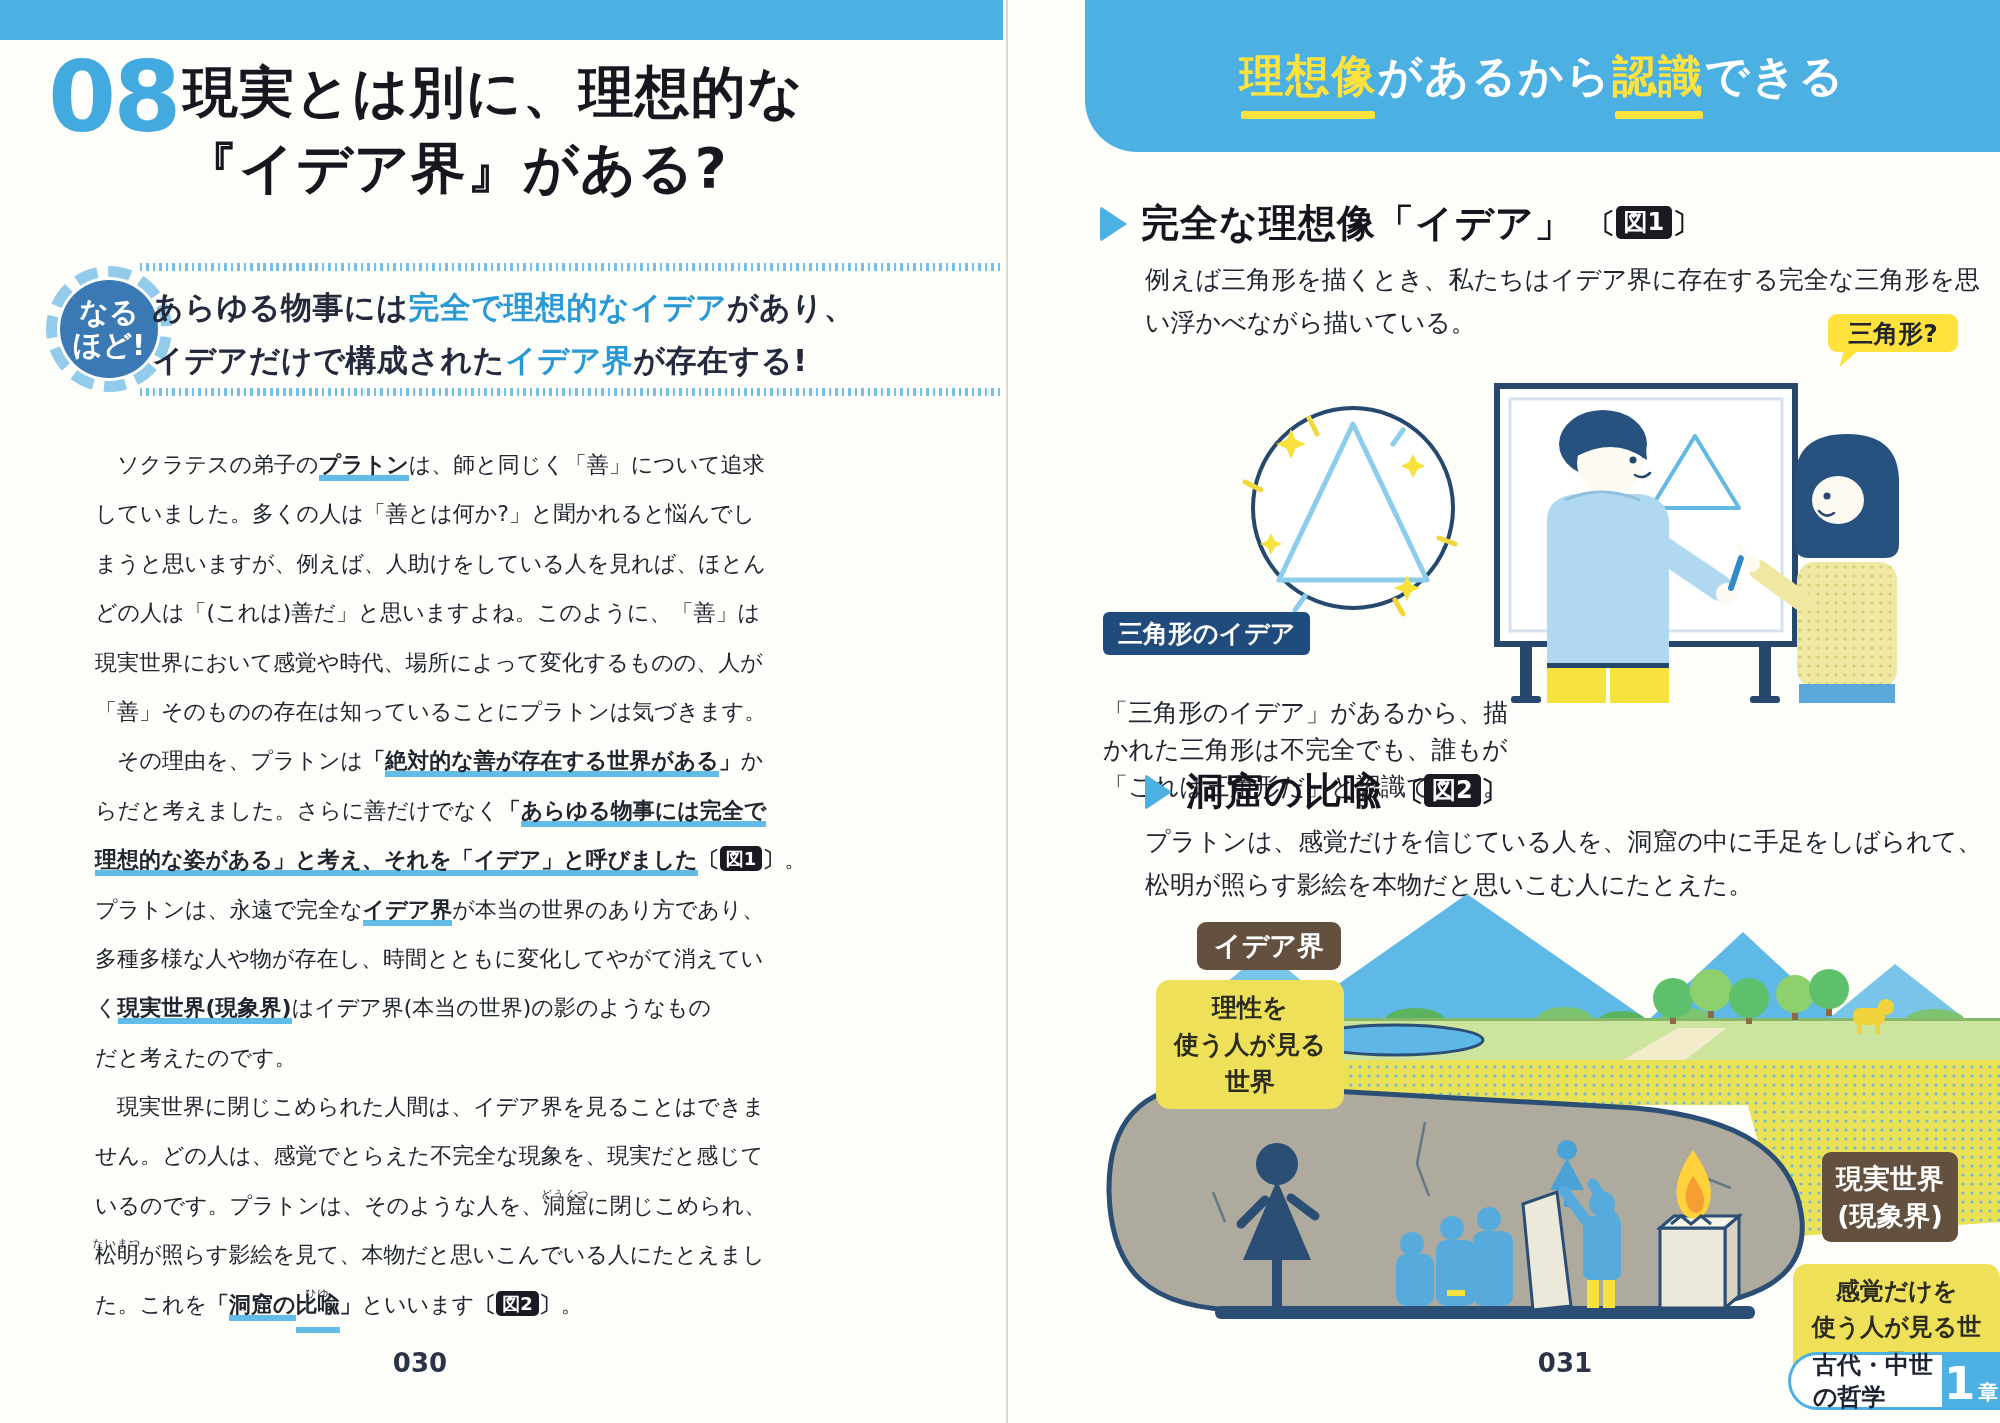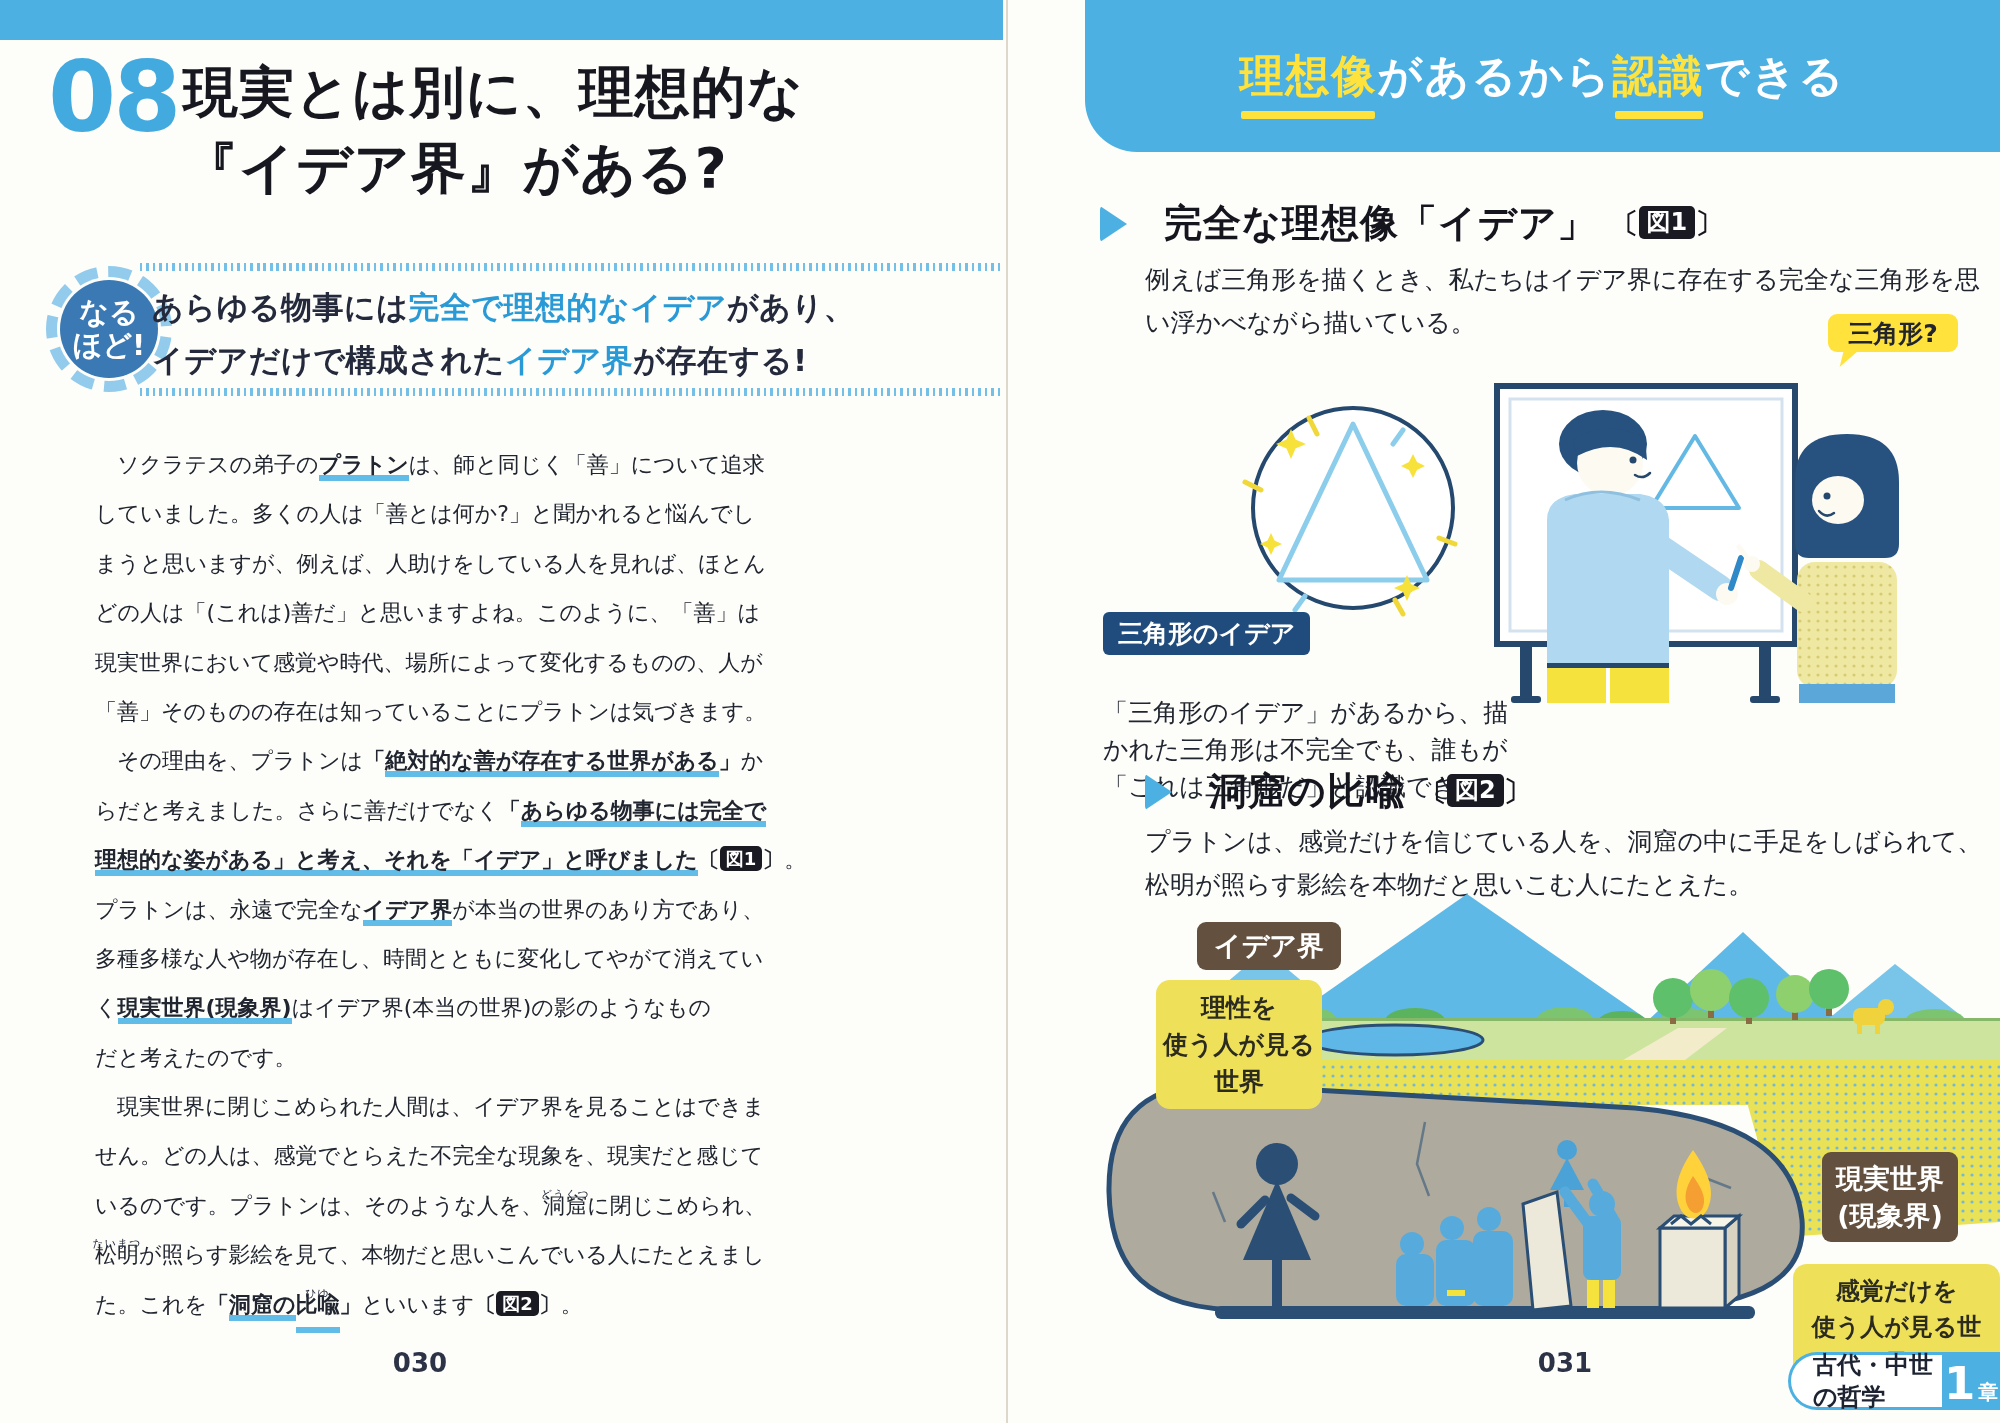--- a/index.html
+++ b/index.html
@@ -37,37 +37,37 @@
 
   
   .banner{left:1085px;top:0;width:915px;height:152px;background:#4cb0e2;border-bottom-left-radius:52px;
       display:flex;align-items:center;justify-content:center;font-size:44px;font-weight:900;letter-spacing:2px;}
   .banner .seg{color:#fff;}
   .banner .seg-hl{color:#ffe33c;position:relative;display:inline-block;}
   .banner .seg-hl::after{content:"";position:absolute;left:2px;right:2px;bottom:-13px;height:8px;background:#ffe33c;border-radius:2px;}
 
   .sec-head{display:flex;align-items:center;gap:14px;}
   .tri-icon{width:0;height:0;border-left:27px solid #4cb0e2;border-top:18px solid transparent;border-bottom:18px solid transparent;border-radius:4px;}
-  .sec-title{font-size:38px;font-weight:900;color:#15151e;letter-spacing:1px;margin-left:23px;}
+  .sec-title{font-size:38px;font-weight:900;color:#15151e;letter-spacing:1px;}
   .sec-figref{font-size:28px;color:#15151e;}
   .sec-figref .figbox{font-size:24px;line-height:33px;padding:0 8px;vertical-align:3px;}
   .sec-para{font-size:25px;line-height:43px;color:#20252f;font-weight:500;white-space:nowrap;}
 
   .idea-badge{left:1103px;top:612px;background:#1f4b7d;color:#fff;font-size:25px;font-weight:700;
       padding:5px 15px;border-radius:6px;font-family:Liberation Mono, monospace;}
   .fig1-caption{left:1103px;top:652px;font-size:25px;line-height:37px;color:#20252f;font-weight:500;margin-top:42px;}
   .speech{left:1828px;top:314px;width:130px;height:38px;background:#ffe33c;border-radius:9px;
       display:flex;align-items:center;justify-content:center;font-size:25px;font-weight:700;color:#22252e;}
   .speech::after{content:"";position:absolute;left:14px;bottom:-15px;width:0;height:0;
       border-top:19px solid #ffe33c;border-right:17px solid transparent;transform:skewX(-14deg);}
 
   .badge-brown{background:#63503e;color:#fff;font-weight:700;border-radius:9px;text-align:center;}
   .badge-yellow{background:#efe059;color:#2b2b20;font-weight:700;border-radius:14px;text-align:center;}
   .b-idea{left:1197px;top:922px;font-size:27px;padding:6px 17px;}
-  .b-idea-sub{left:1156px;top:980px;font-size:25px;line-height:37px;padding:9px 7px;}
+  .b-idea-sub{left:1156px;top:980px;font-size:25px;line-height:37px;padding:9px 18px;}
   .b-real{left:1822px;top:1152px;font-size:27px;line-height:37px;padding:8px 14px;}
   .b-real-sub{left:1793px;top:1264px;font-size:24px;line-height:36px;padding:9px 14px;}
 
   .footer-tab{left:1788px;top:1352px;height:58px;display:flex;align-items:stretch;}
   .footer-label-wrap{background:#fff;border:3px solid #4cb0e2;border-right:none;border-radius:29px 0 0 29px;
       display:flex;align-items:center;padding:0 8px 0 22px;}
   .footer-label{font-size:24px;font-weight:800;color:#1d2330;}
   .footer-chapter{background:#4cb0e2;width:92px;display:flex;align-items:baseline;justify-content:center;color:#fff;padding-top:6px;}
   .footer-num{font-size:45px;font-weight:900;line-height:52px;}
   .footer-suffix{font-size:20px;font-weight:700;margin-left:3px;}

